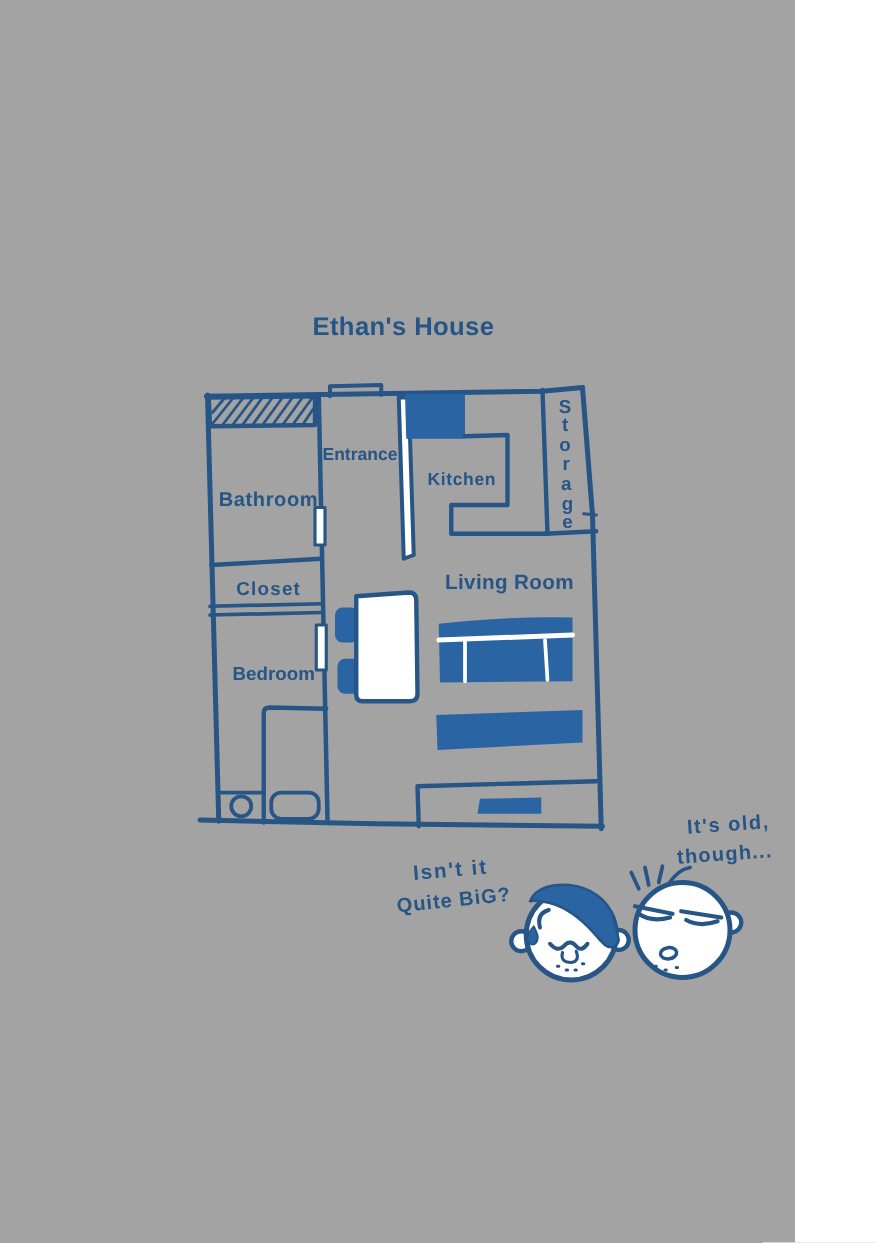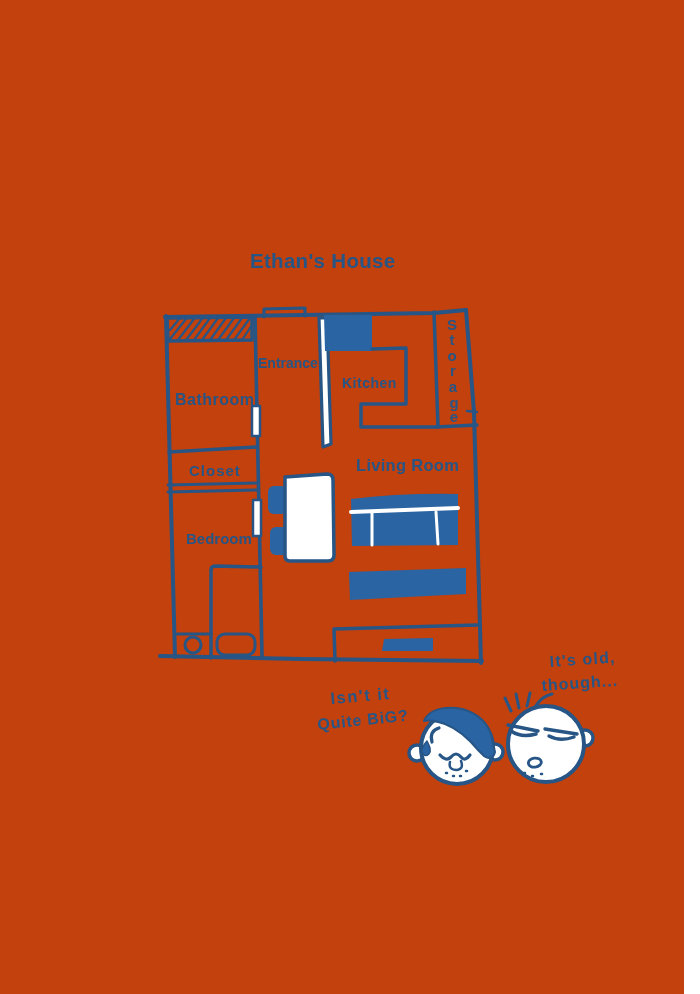--- a/index.html
+++ b/index.html
@@ -1,16 +1,16 @@
 <!DOCTYPE html>
 <html><head>
 <meta charset="utf-8">
 <style>
   html,body{margin:0;padding:0;background:#ffffff;}
-  .page{width:684px;height:994px;position:relative;background:#c2410c;overflow:hidden;}
+  .page{width:636px;height:994px;position:relative;background:#a3a3a3;overflow:hidden;}
   text{font-family:"Liberation Sans",sans-serif;fill:#265586;font-weight:bold;}
 </style>
 </head>
 <body>
 <div class="page">
 <svg width="700" height="994" viewBox="0 0 700 994" xmlns="http://www.w3.org/2000/svg">
   <g stroke-linecap="round" stroke-linejoin="round" fill="none">
 
   <text x="250" y="268" font-size="20.5" letter-spacing="0.3">Ethan's House</text>
 

